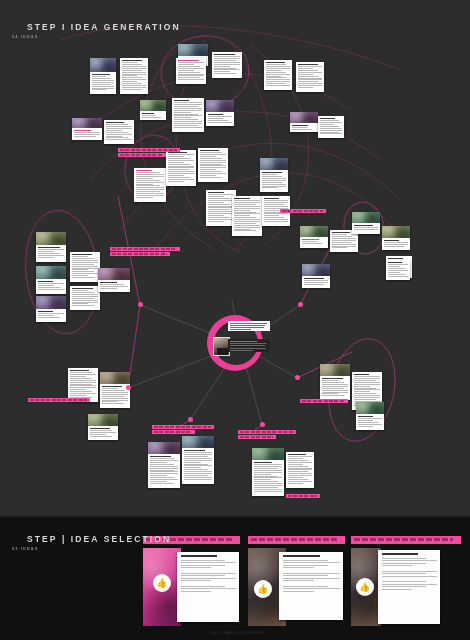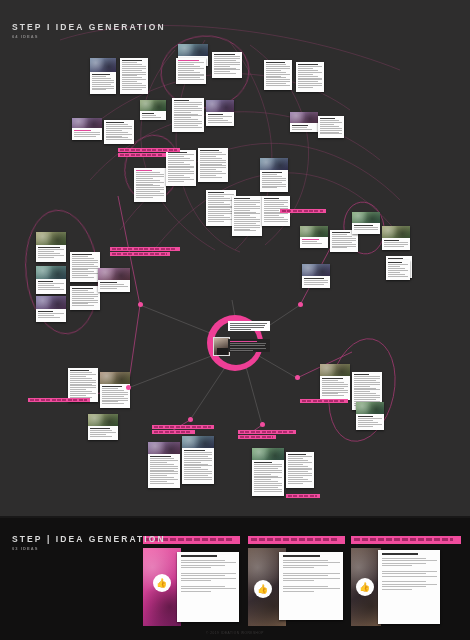--- a/index.html
+++ b/index.html
@@ -13,21 +13,21 @@
 
   
   .section-gen { position:absolute; left:0; top:0; width:470px; height:518px; background:#2e2d2d; }
   .section-sel { position:absolute; left:0; top:518px; width:470px; height:122px; background:#111010; }
   .sec-divider { position:absolute; left:0; top:516px; width:470px; height:2px; background:#191818; }
 
   
   .sec-header { position:absolute; left:12px; z-index:40; }
   .sec-header .ttl {
     color:#d9d9d9; font-size:8.5px; letter-spacing:2.1px; font-weight:700;
-    white-space:nowrap; line-height:10px;
+    white-space:nowrap; line-height:10px;margin-left:15px;
   }
   .sec-header .sub {
     color:#8a8888; font-size:4px; letter-spacing:1.1px; font-weight:700;
     white-space:nowrap; margin-top:1.5px; line-height:5px;
   }
   .hdr-gen { top:22px; }
   .hdr-sel { top:534px; }
 
   .footer-note {
     position:absolute; left:0; bottom:5px; width:470px; text-align:center;
@@ -179,21 +179,21 @@
       <ellipse cx="152" cy="168" rx="27" ry="33" transform="rotate(10 152 168)"></ellipse>
       <ellipse cx="205" cy="72" rx="44" ry="36" transform="rotate(-4 205 72)"></ellipse>
     </g>
   </svg>
 
   <div class="sec-header hdr-gen">
     <div class="ttl">STEP I   IDEA GENERATION</div>
     <div class="sub">64 IDEAS</div>
   </div>
   <div class="sec-header hdr-sel">
-    <div class="ttl">STEP |   IDEA GENERATION</div>
+    <div class="ttl">STEP |   IDEA SELECTION</div>
     <div class="sub">03 IDEAS</div>
   </div>
 
   <div id="cards-layer">
       <div class="card" style="left: 90px; top: 58px; width: 26px; height: 36px;">
         <div class="ph" style="height: 14px; background: linear-gradient(150deg, rgb(124, 145, 171), rgb(57, 49, 84));"></div>
         <div class="bd">
           <div class="hl" style="width: 83%;"></div>
           <div class="ln s"></div>
           <div class="ln m"></div>

